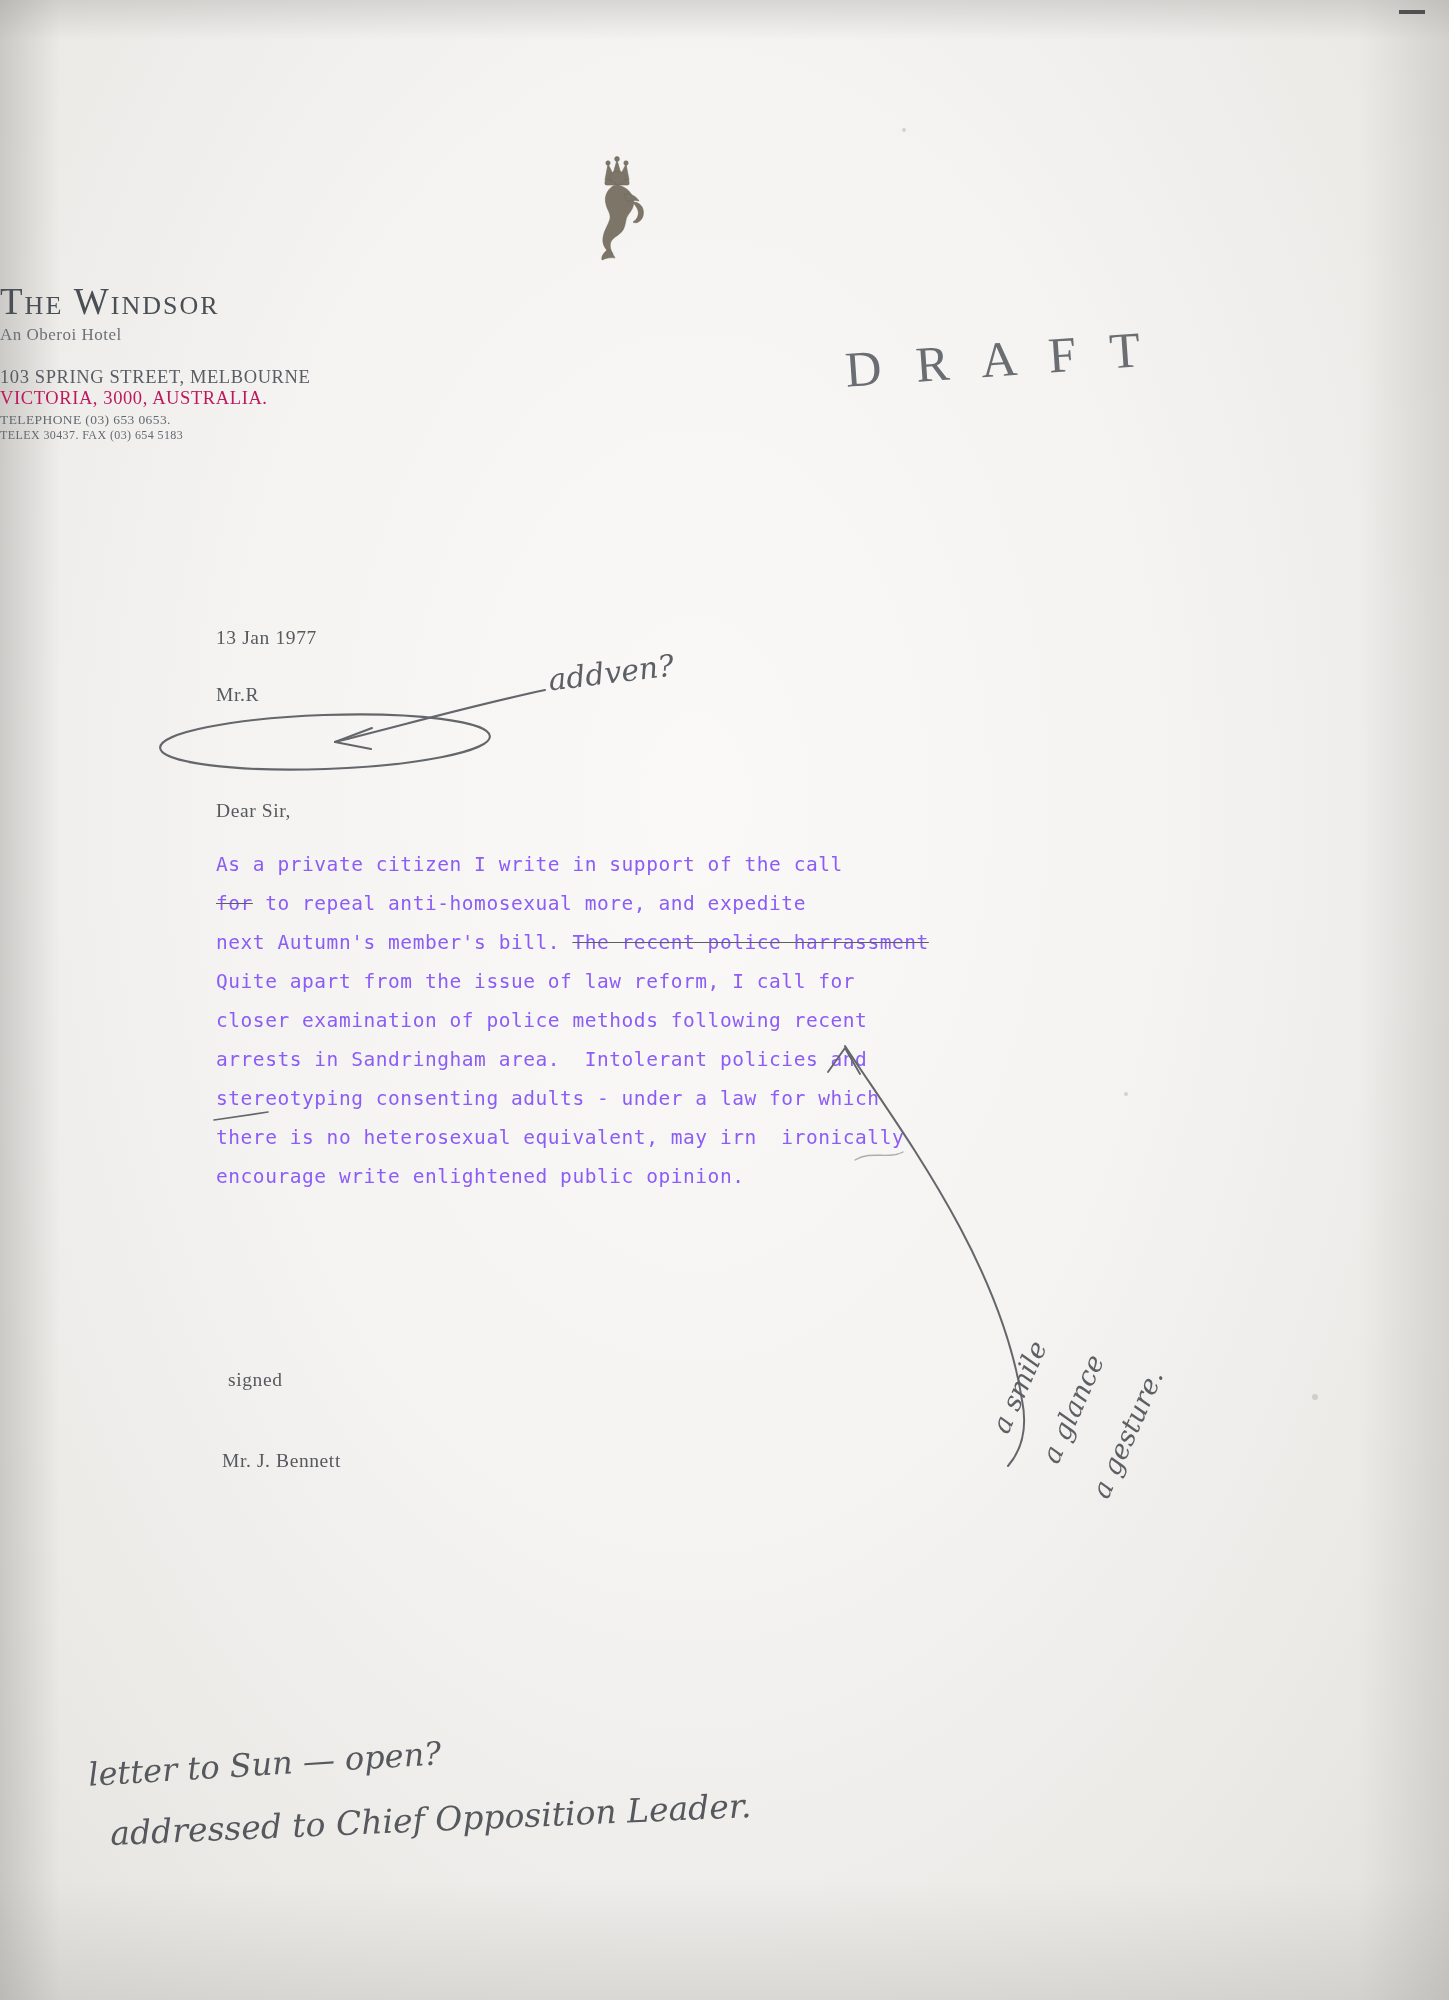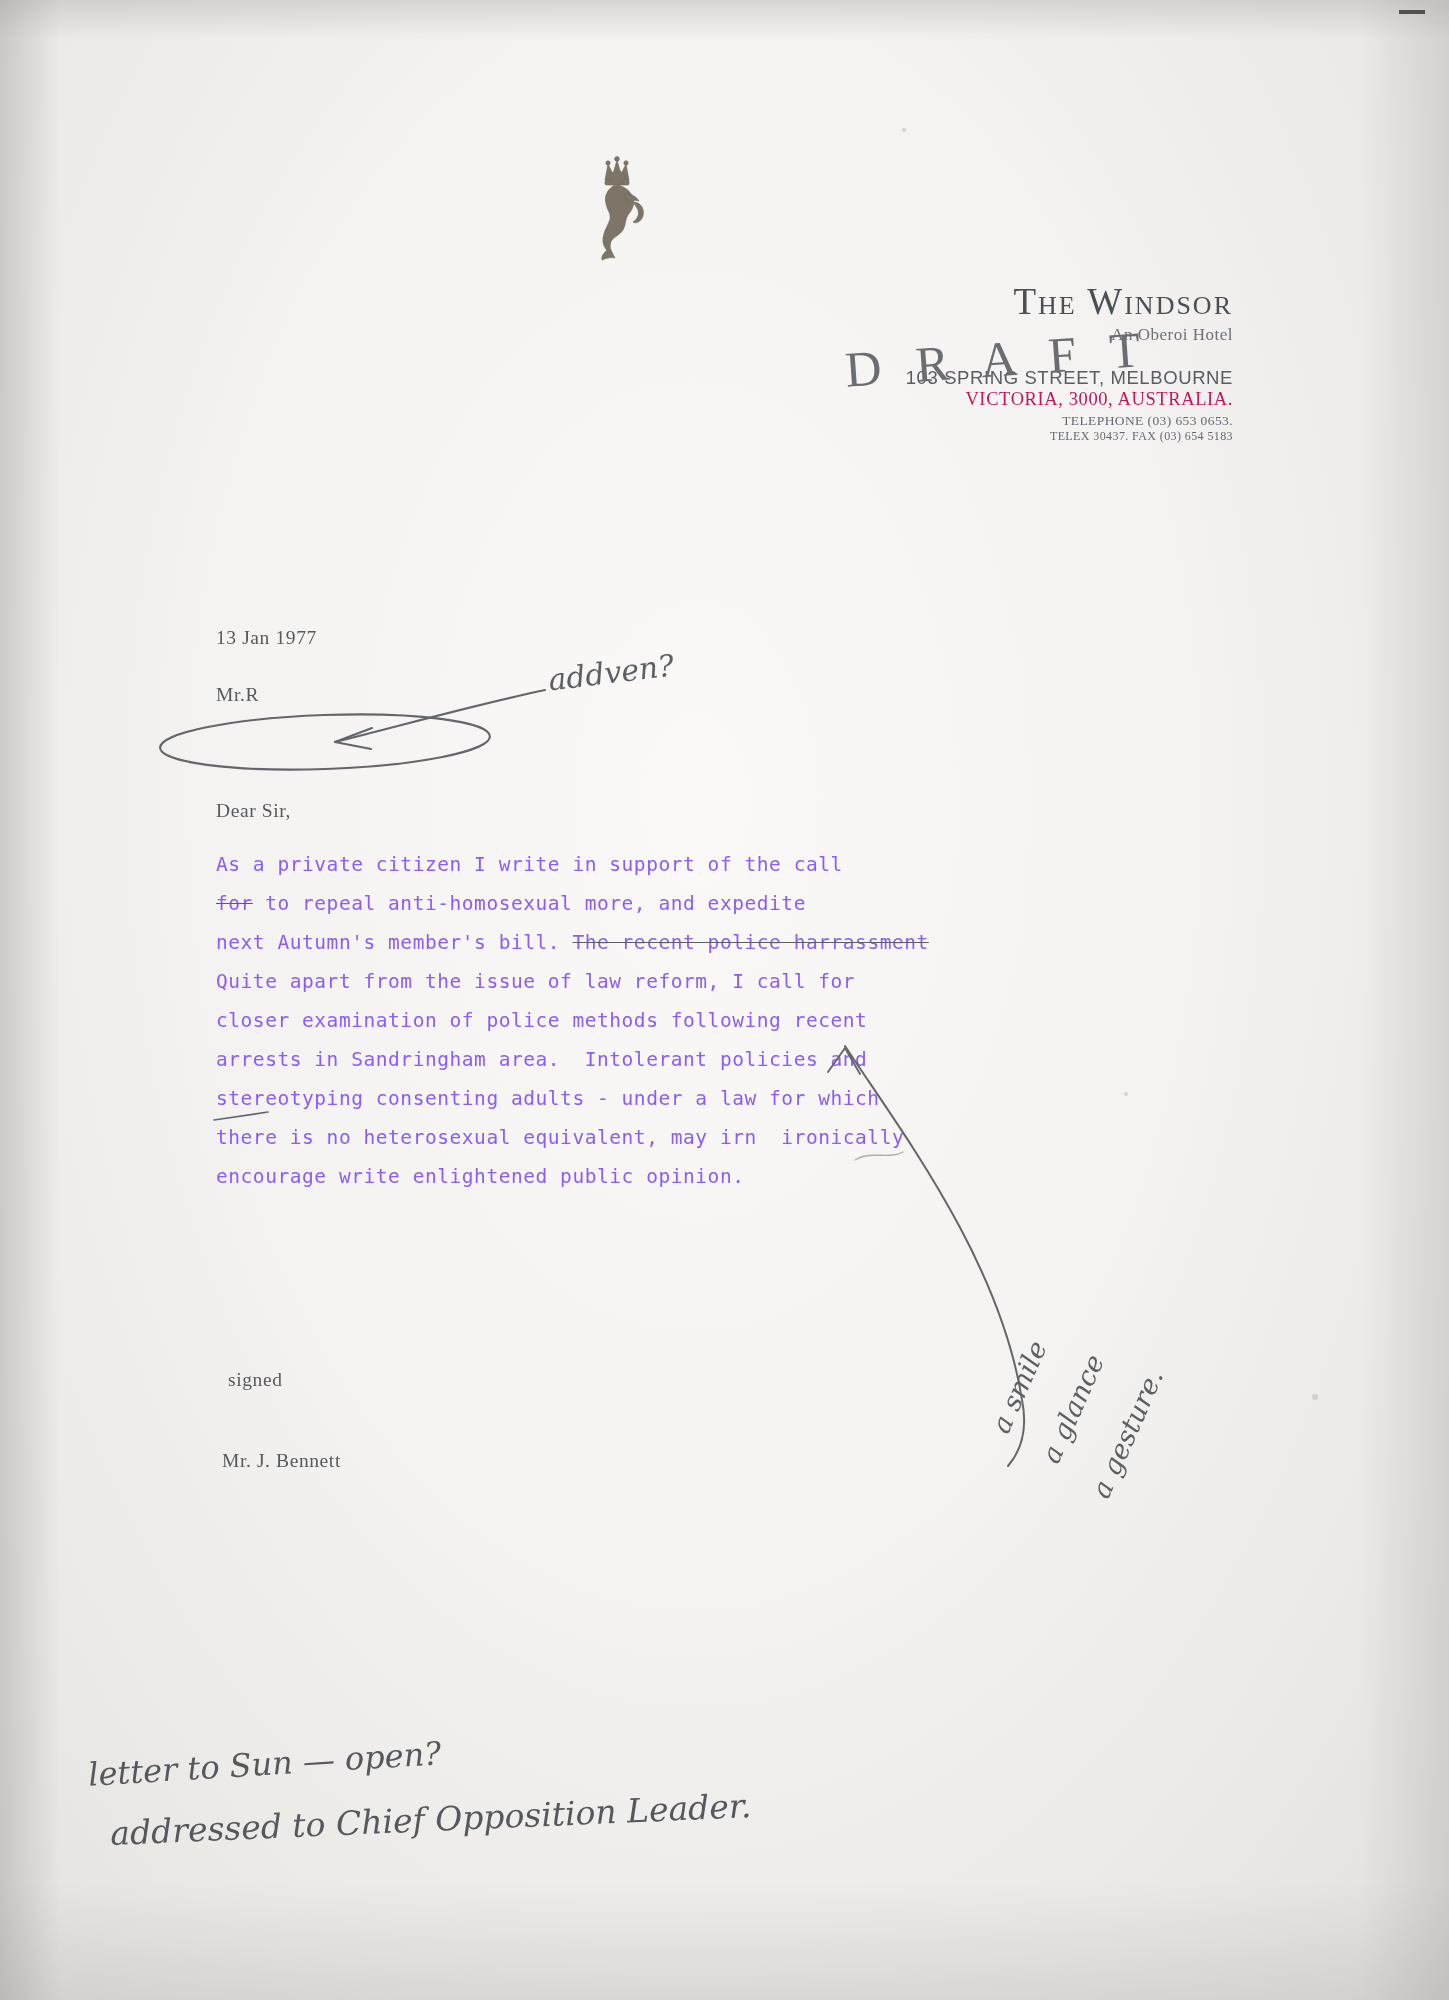--- a/index.html
+++ b/index.html
@@ -58,21 +58,21 @@
     background: #3b3b3b;
     opacity: 0.85;
   }
 
   
   .letterhead {
     position: absolute;
     left: 0;
     top: 150px;
     width: 1233px;
-    text-align: right;
+    text-align: left;
   }
   .crest {
     display: block;
     margin: 0 auto;
     width: 80px;
     height: 120px;
   }
   .hotel-name {
     margin-top: 10px;
     font-family: "Liberation Serif", serif;
@@ -84,21 +84,21 @@
   }
   .hotel-sub {
     font-family: "Liberation Serif", serif;
     font-size: 17px;
     color: #6c7178;
     letter-spacing: 0.5px;
     margin-top: 2px;
   }
   .addr1 {
     margin-top: 22px;
-    font-family: Liberation Sans, sans-serif;
+    font-family: Liberation Serif, serif;
     font-size: 18.5px;
     color: #585d64;
     letter-spacing: 0.6px;
   }
   .addr2 {
     font-family: "Liberation Serif", serif;
     font-size: 18.5px;
     color: #be185d;
     letter-spacing: 0.6px;
   }

